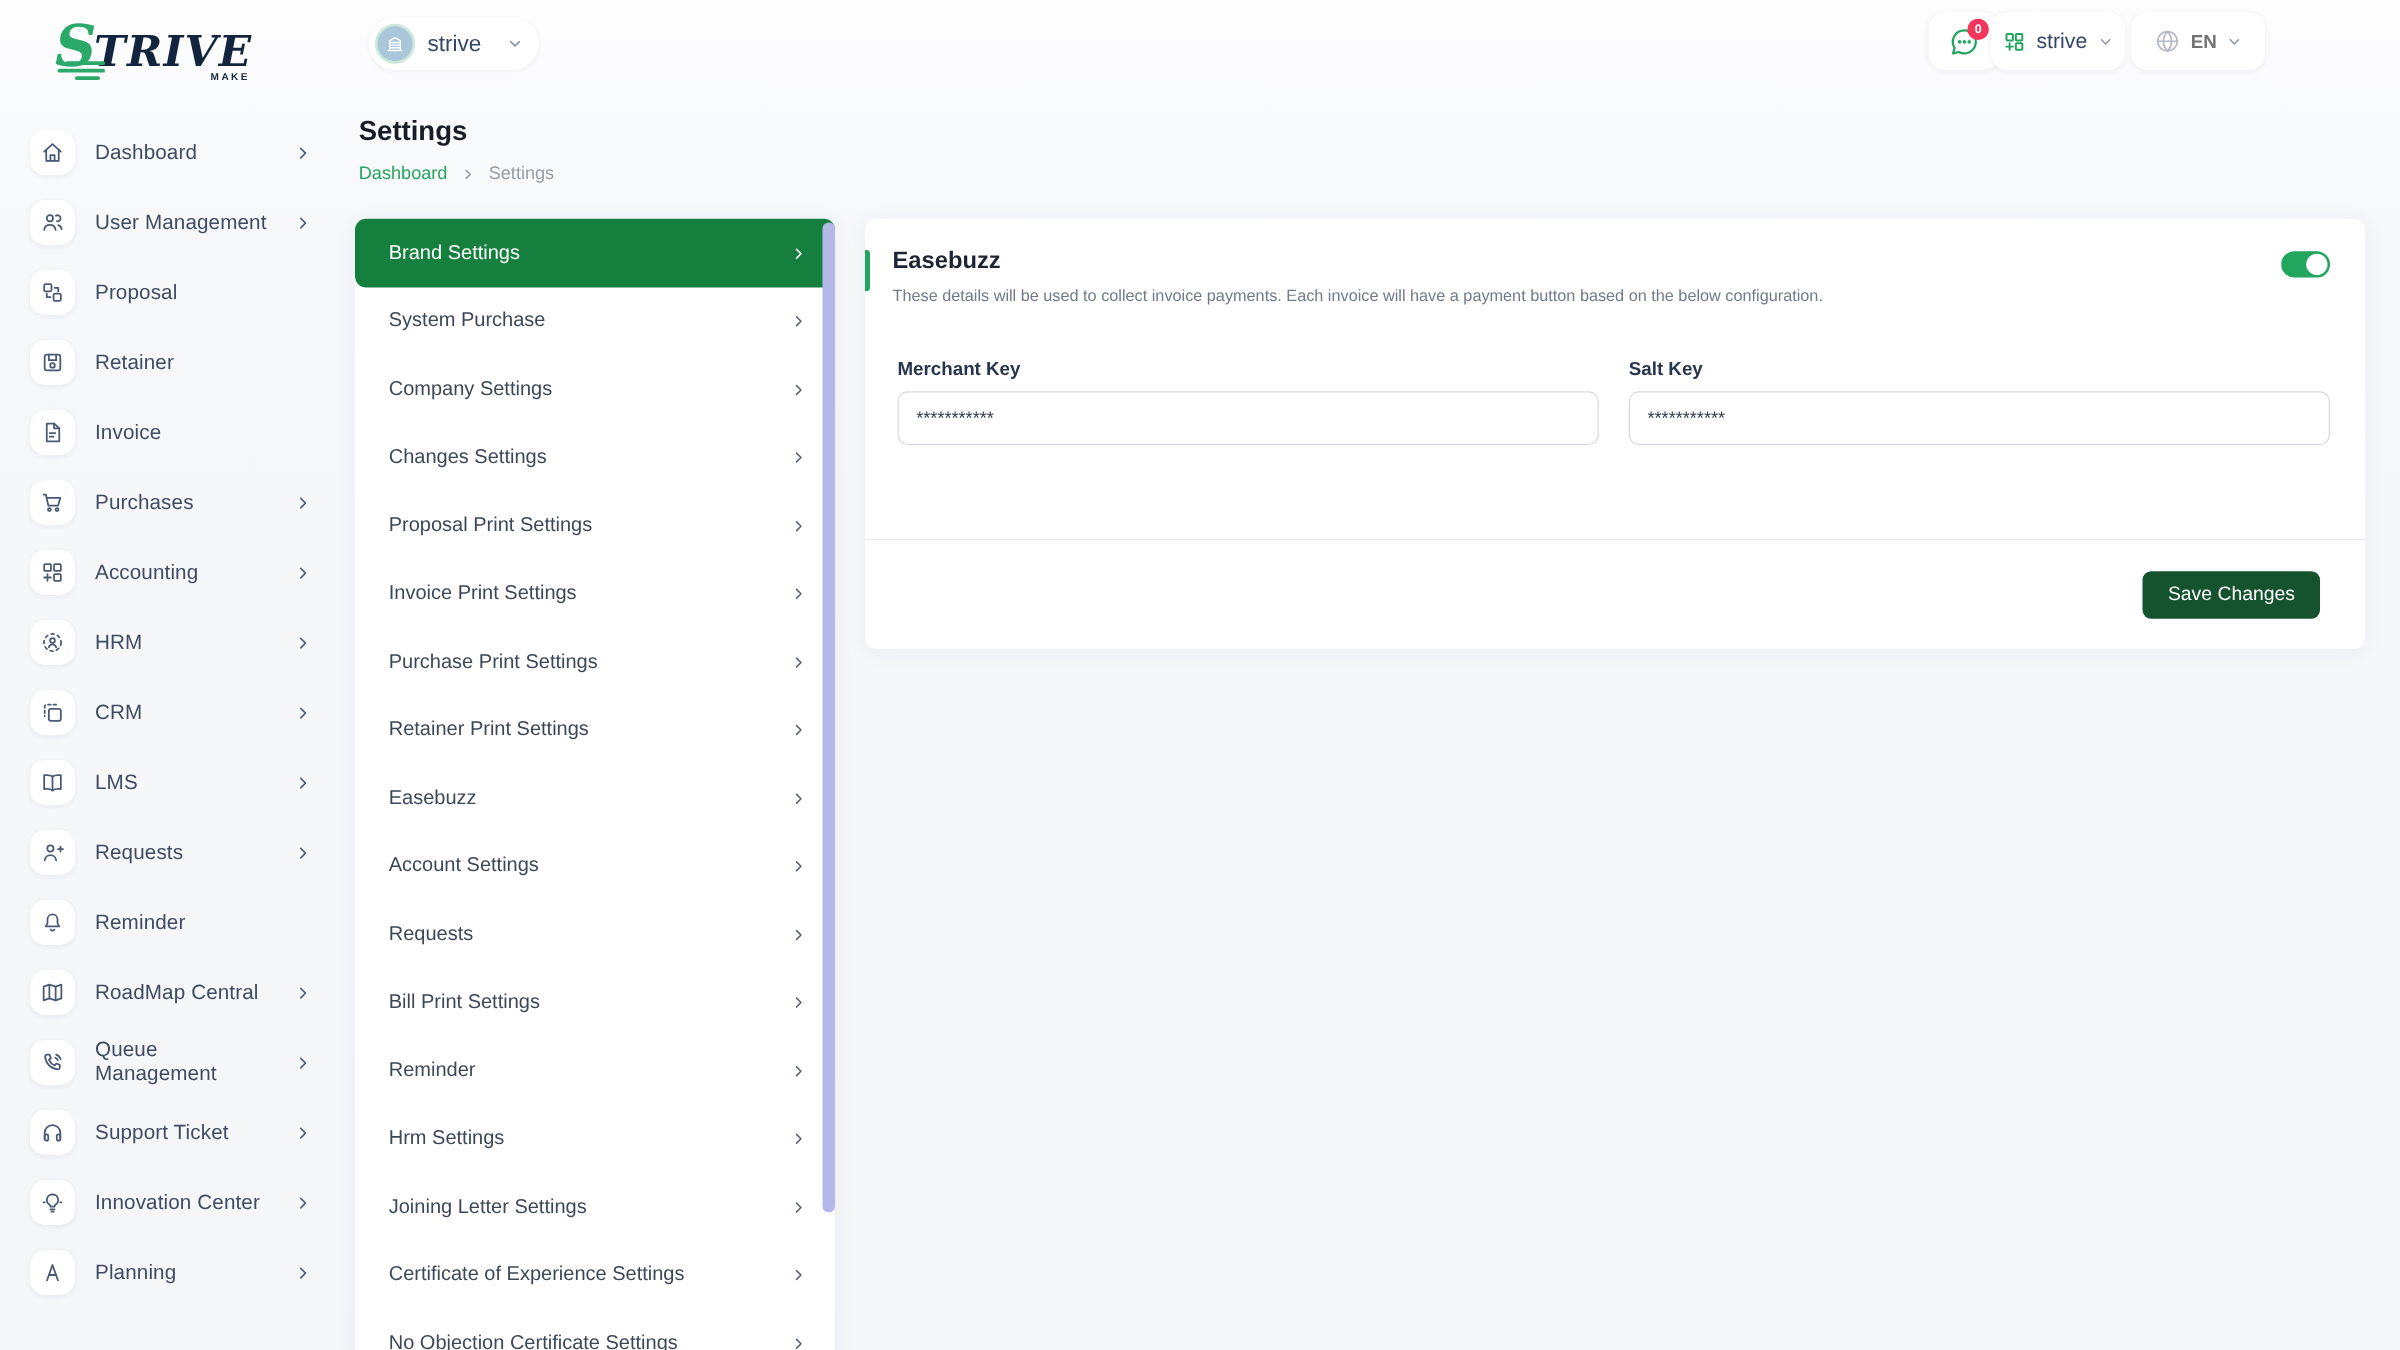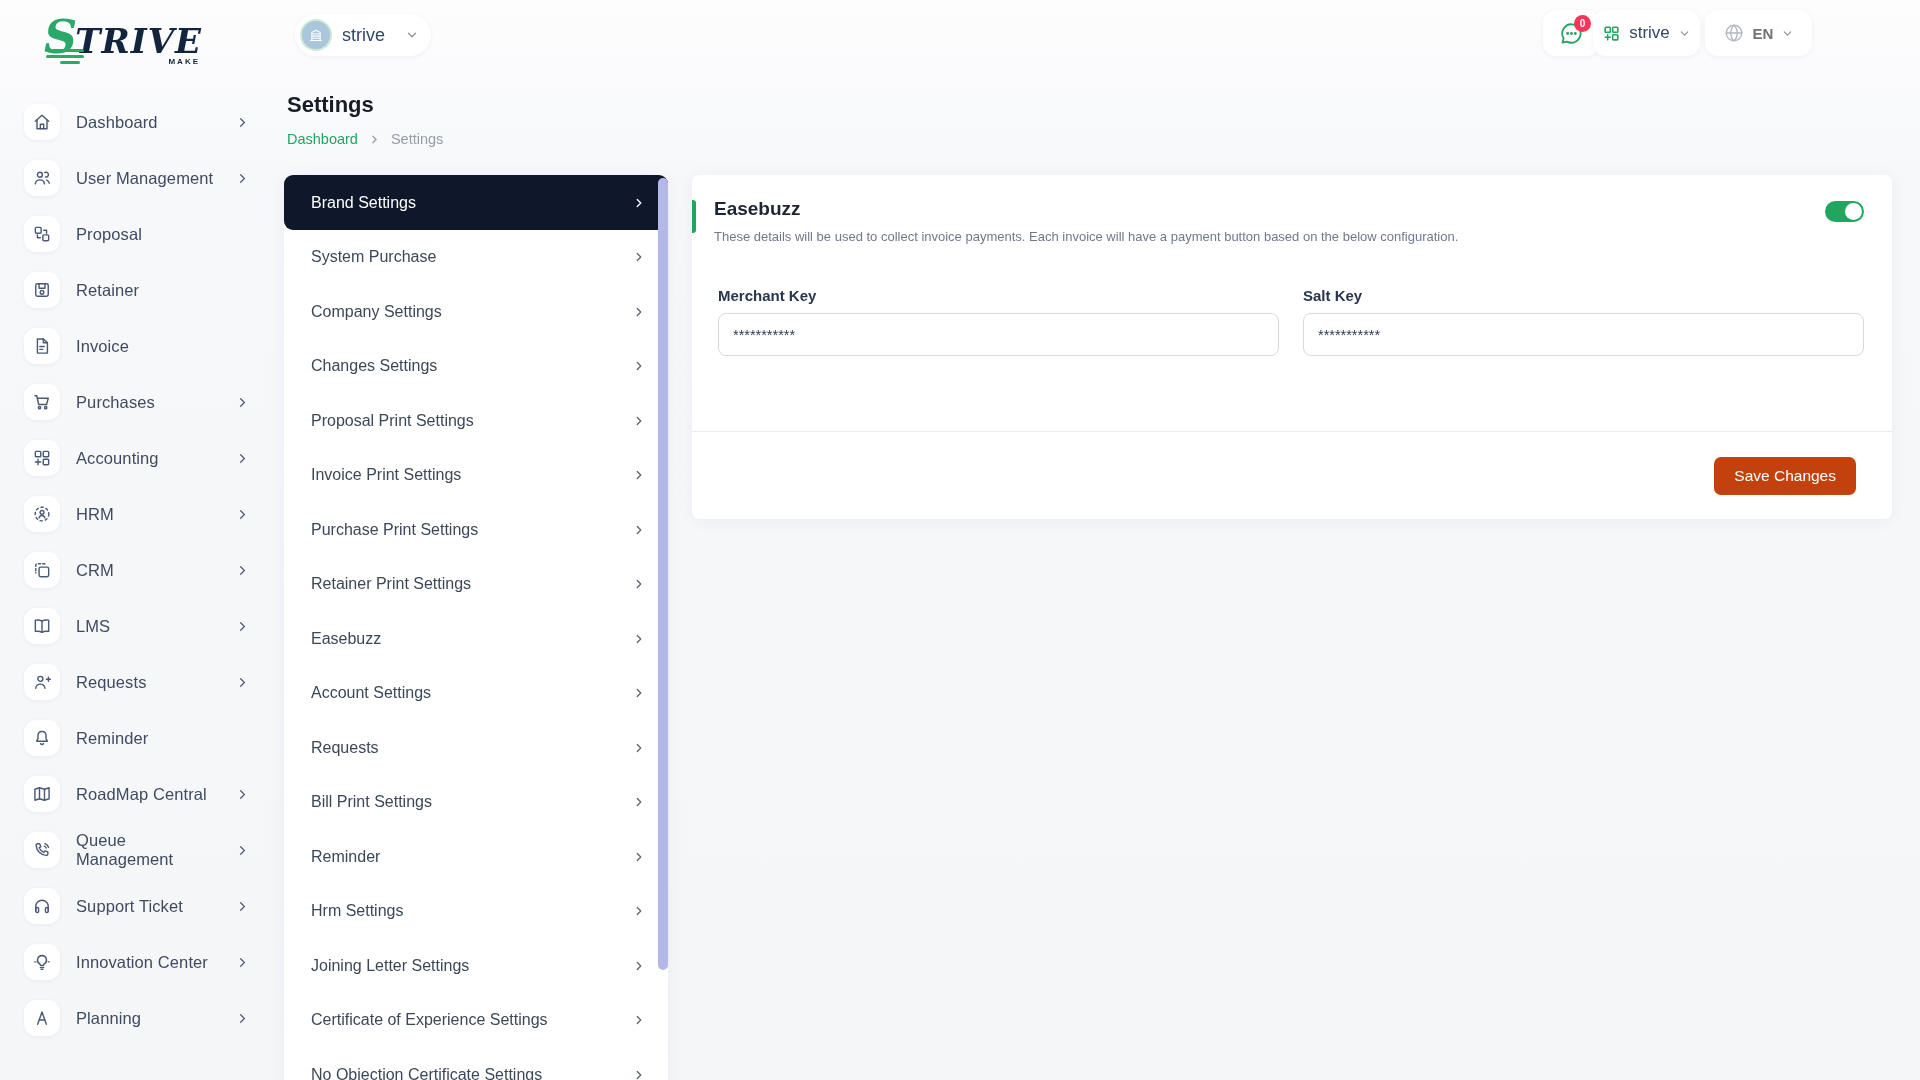--- a/index.html
+++ b/index.html
@@ -56,21 +56,21 @@
   .bc-cur { color:#959ca6; }
 
   
   .menu-card { position:absolute; left:284px; top:175px; width:384px; height:920px;
                background:#fff; border-radius:10px 10px 0 0; box-shadow:0 2px 18px rgba(25,39,70,.05); }
   .menu-list { display:flex; flex-direction:column; }
   .menu-item { height:54.5px; flex:none; display:flex; align-items:center; padding:0 22px 0 27px;
                font-size:16px; color:#3c4858; cursor:pointer; }
   .menu-item .mi-label { flex:1; }
   .menu-item .mi-chev { width:14px; height:14px; color:#5b6472; }
-  .menu-item.active { background:#0f172a; color:#fff; border-radius:9px; height:55px; }
+  .menu-item.active { background:#15803d; color:#fff; border-radius:9px; height:55px; }
   .menu-item.active .mi-chev { color:#fff; }
   .menu-scrollbar { position:absolute; right:0; top:3px; width:10px; height:792px;
                     background:#b4b8e8; border-radius:6px; cursor:pointer; }
 
   
   .panel { position:absolute; left:692px; top:175px; width:1200px; height:344px; background:#fff;
            border-radius:8px; box-shadow:0 2px 18px rgba(25,39,70,.05); }
   .panel-accent { position:absolute; left:0; top:25px; width:4px; height:33px; background:#22a55e; border-radius:0 3px 3px 0; }
   .panel-title { position:absolute; left:22px; top:23px; font-size:19px; font-weight:700; color:#1d2533; }
   .panel-desc { position:absolute; left:22px; top:54px; font-size:13px; color:#6f7a8a; }
@@ -80,21 +80,21 @@
 
   .form-row { position:absolute; left:26px; right:28px; top:112px; display:flex; gap:24px; }
   .field { flex:1; display:flex; flex-direction:column; }
   .field-label { font-size:15px; font-weight:700; color:#27354f; margin-bottom:9px; }
   .field input { height:43px; border:1px solid #d6dae0; border-radius:8px; padding:0 14px;
                  font-family:"Liberation Sans", sans-serif; font-size:14.5px; color:#2f3b52;
                  background:#fff; outline:none; width:100%; }
 
   .panel-footer { position:absolute; left:0; right:0; bottom:0; height:88px; border-top:1px solid #e9ebef;
                   display:flex; align-items:center; justify-content:flex-end; padding-right:36px; }
-  .save-btn { background:#c2410c; color:#fff; border:none; border-radius:7px; height:38px; padding:0 20px;
+  .save-btn { background:#14532d; color:#fff; border:none; border-radius:7px; height:38px; padding:0 20px;
               font-family:"Liberation Sans", sans-serif; font-size:15.5px; font-weight:500; cursor:pointer; }
 
   svg { display:block; }
 </style>
 </head>
 <body>
 
 <div class="stage">
 
   <div class="logo">

